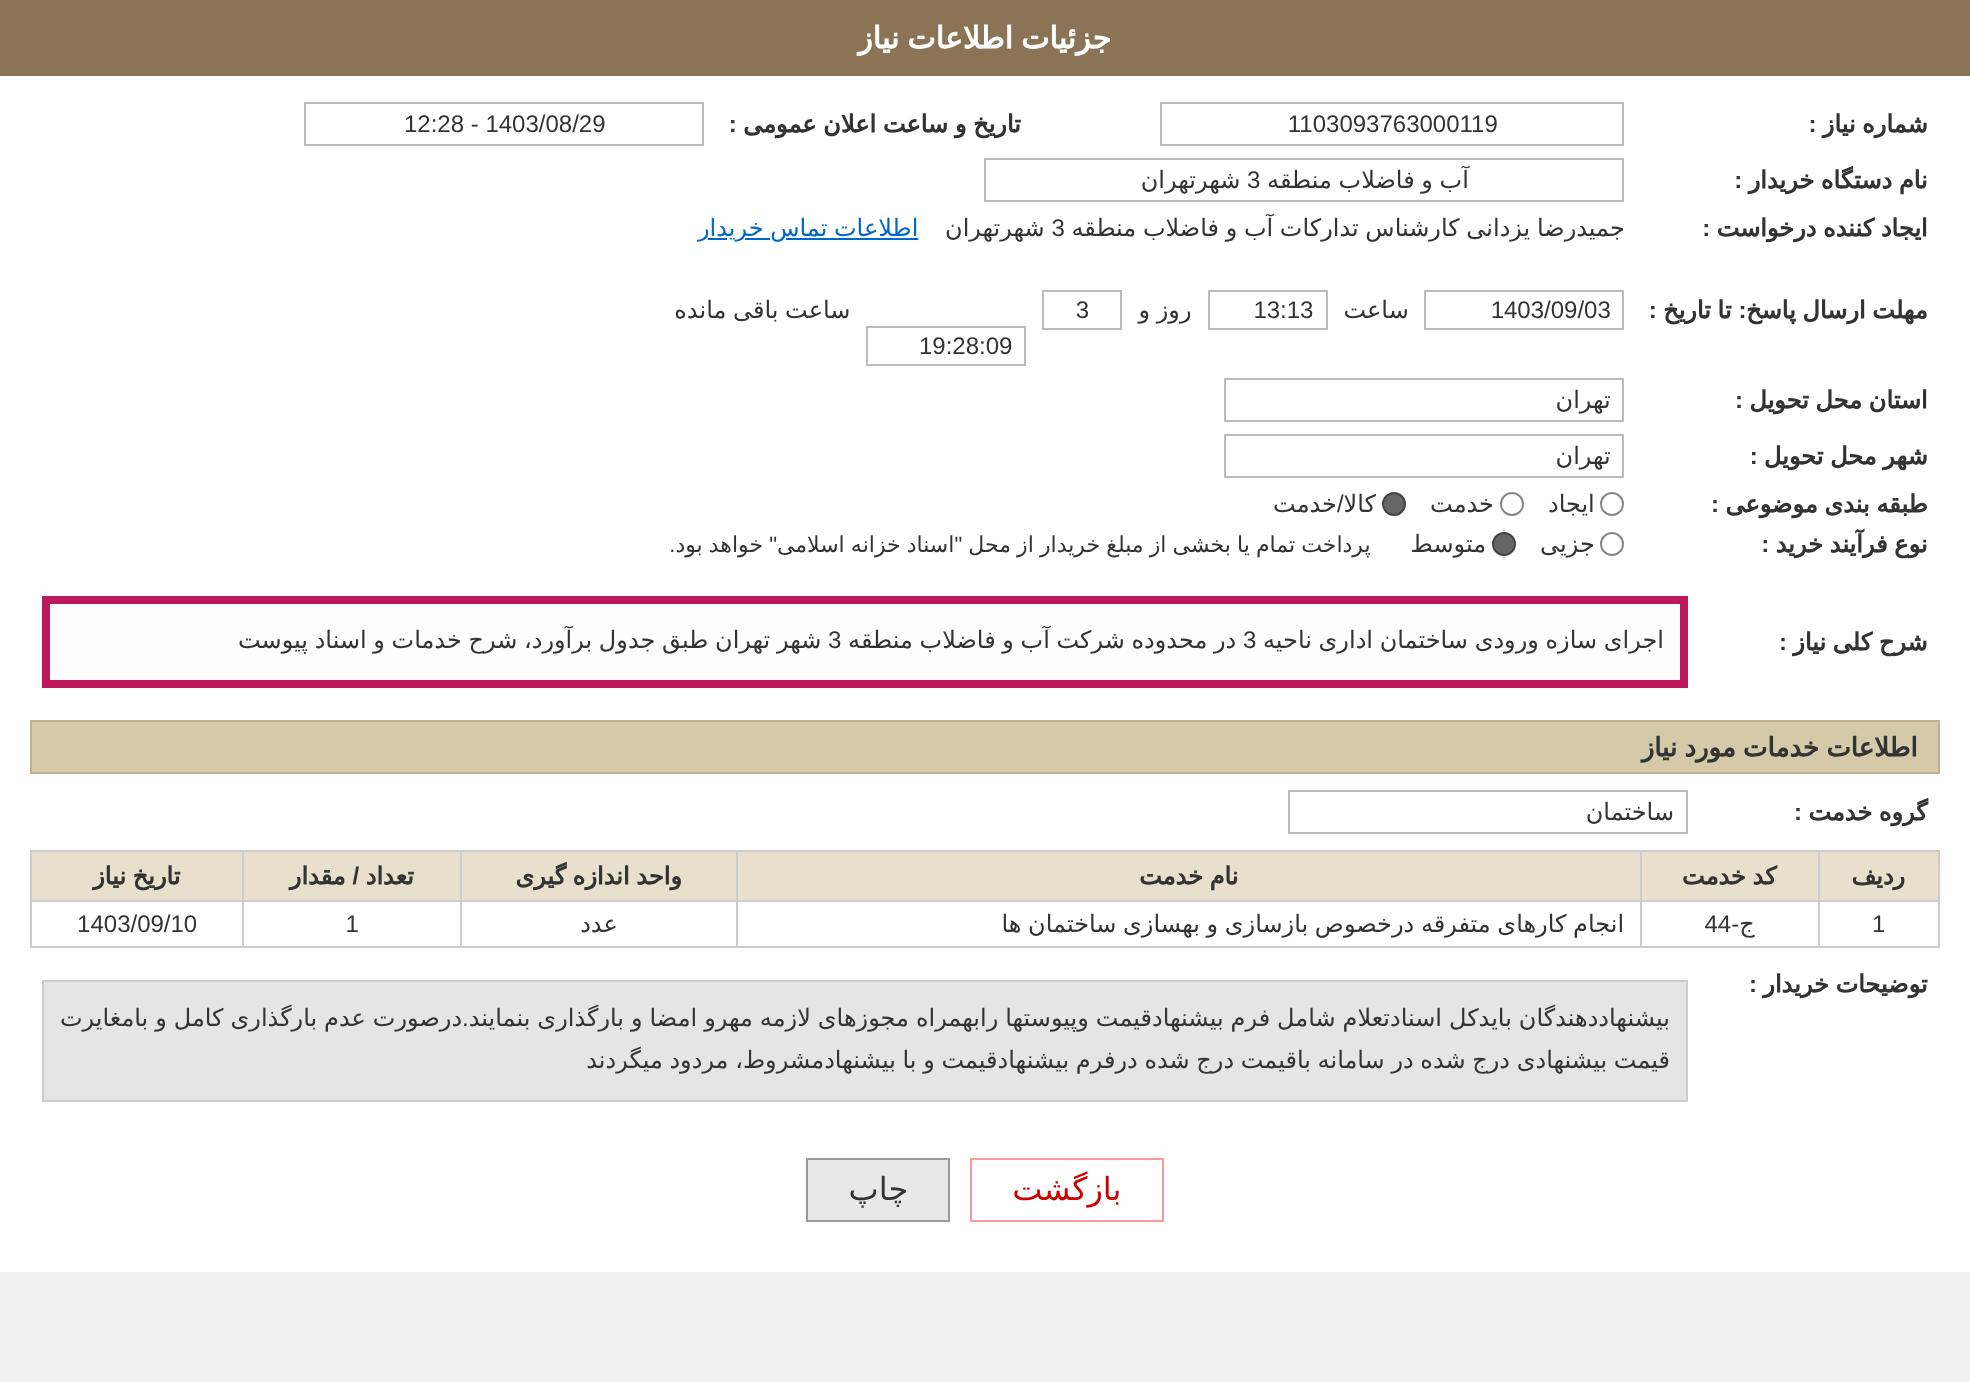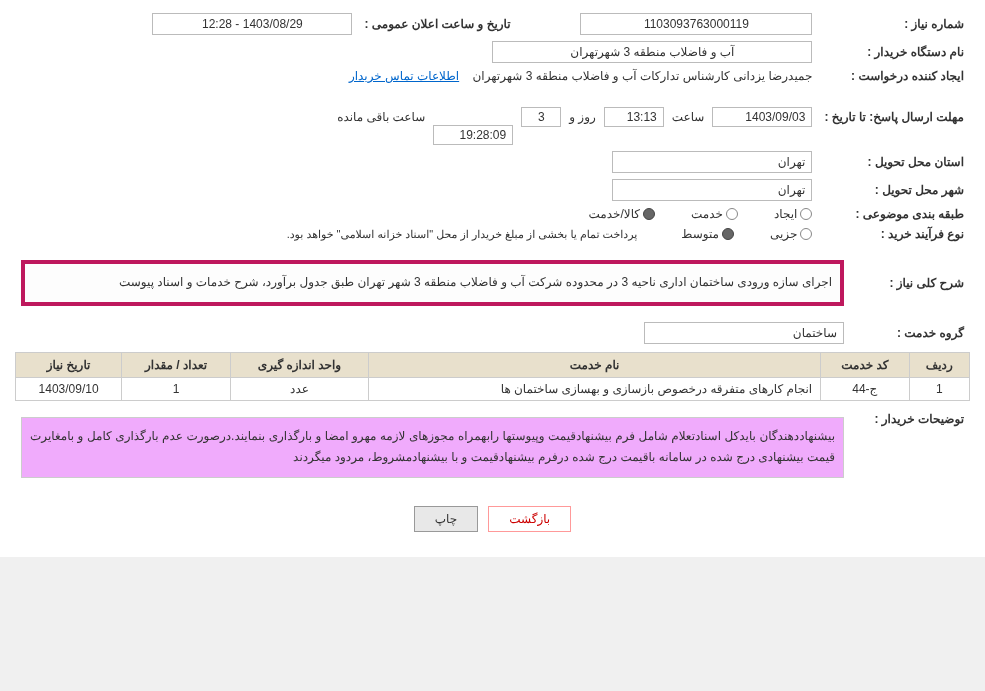--- a/index.html
+++ b/index.html
@@ -88,21 +88,20 @@
     }
     .radio-group {
       display: flex;
       align-items: center;
       gap: 12px;
     }
     .radio-item {
       display: flex;
       align-items: center;
       gap: 3px;
-      margin-left: 24px;
     }
     .radio-circle {
       width: 12px;
       height: 12px;
       border-radius: 50%;
       border: 1px solid #888;
       display: inline-block;
       background: #fff;
     }
     .radio-circle.selected {
@@ -139,51 +138,54 @@
       display: flex;
       justify-content: center;
       gap: 10px;
       padding: 15px 0;
     }
     .btn {
       padding: 5px 20px;
       border: 1px solid #999;
       cursor: pointer;
       font-family: Tahoma, Arial, sans-serif;
-      font-size: 12px;
+      font-size: 16px;
     }
     .btn-print {
       background: #e8e8e8;
       color: #333;
     }
     .btn-back {
       background: #fff;
       border: 1px solid #f99;
       color: #c00;
     }
     .buyer-notes {
       border: 1px solid #ccc;
       padding: 8px;
       margin: 5px 0;
-      background: #f0abfc;
+      background: #e5e5e5;
       line-height: 1.8;
       text-align: justify;
       position: relative;
       overflow: hidden;
     }
     .notes-label {
       font-weight: bold;
       white-space: nowrap;
     }
   </style>
 </head>
 <body>
 
 <div class="page-wrapper">
 
+  <div class="header-bar">
+    <span>جزئیات اطلاعات نیاز</span>
+  </div>
 
   <div class="main-content">
 
     <table class="info-table">
 
       <tbody>
           <tr>
         <td class="label-cell" style="width:130px;">شماره نیاز :</td>
         <td class="value-cell" style="width:280px;">
           <div class="input-box" style="width:232px; text-align:center;">
@@ -306,20 +308,21 @@
         </td>
         <td>
           <div class="description-box">
             <span>اجرای سازه ورودی ساختمان اداری ناحیه 3 در محدوده شرکت آب و فاضلاب منطقه 3 شهر تهران طبق جدول برآورد، شرح خدمات و اسناد پیوست</span>
           </div>
         </td>
       </tr>
     </tbody>
       </table>
 
+    <div class="section-title">اطلاعات خدمات مورد نیاز</div>
 
     <table class="info-table">
       <tbody>
           <tr>
         <td style="width:120px;" class="label-cell">گروه خدمت :</td>
         <td>
           <div class="input-box" style="width:180px;">
             <span>ساختمان</span>
           </div>
         </td>

